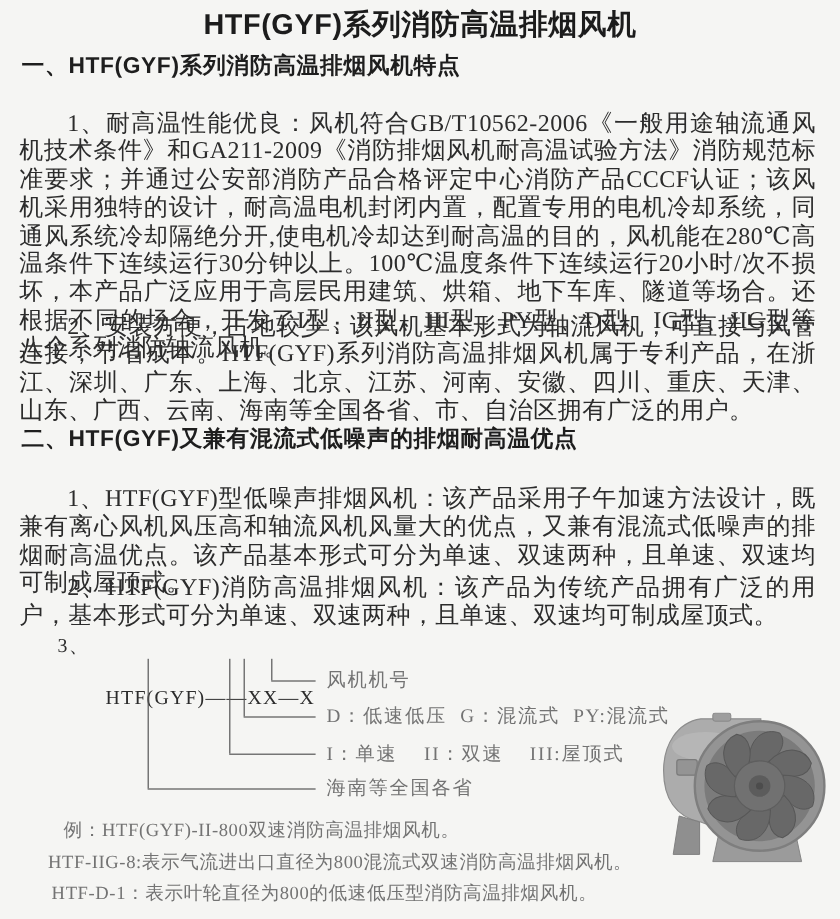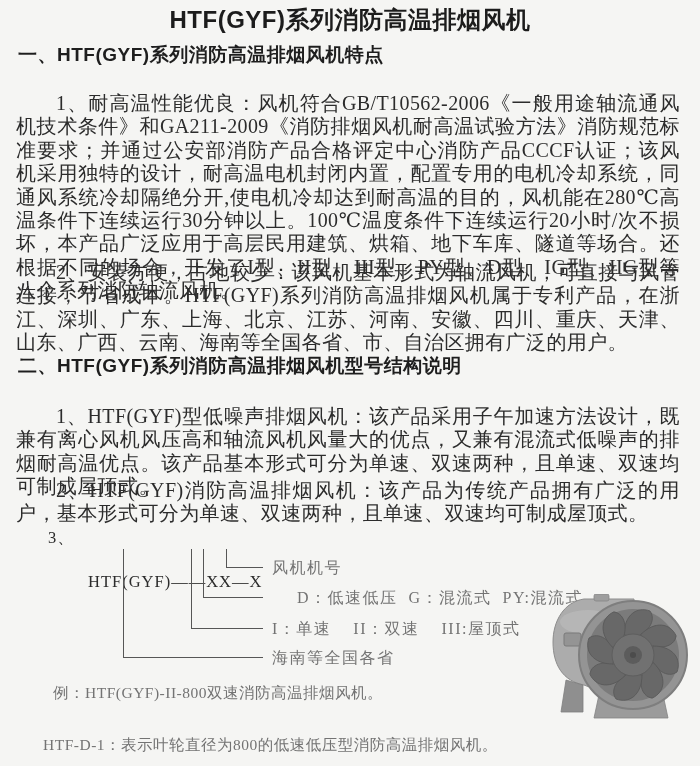--- a/index.html
+++ b/index.html
@@ -74,42 +74,42 @@
 <div class="page">
 
   <div class="abs title">HTF(GYF)系列消防高温排烟风机</div>
 
   <div class="abs sec-heading" style="top:42px;">一、HTF(GYF)系列消防高温排烟风机特点</div>
 
   <p class="abs para" style="top:72px;">1、耐高温性能优良：风机符合GB/T10562-2006《一般用途轴流通风机技术条件》和GA211-2009《消防排烟风机耐高温试验方法》消防规范标准要求；并通过公安部消防产品合格评定中心消防产品CCCF认证；该风机采用独特的设计，耐高温电机封闭内置，配置专用的电机冷却系统，同通风系统冷却隔绝分开,使电机冷却达到耐高温的目的，风机能在280℃高温条件下连续运行30分钟以上。100℃温度条件下连续运行20小时/次不损坏，本产品广泛应用于高层民用建筑、烘箱、地下车库、隧道等场合。还根据不同的场合，开发了I型、II型、III型、PY型、D型、IG型、IIG型等八个系列消防轴流风机。</p>
 
   <p class="abs para" style="top:241px;">2、安装方便，占地较少：该风机基本形式为轴流风机，可直接与风管连接，节省成本。HTF(GYF)系列消防高温排烟风机属于专利产品，在浙江、深圳、广东、上海、北京、江苏、河南、安徽、四川、重庆、天津、山东、广西、云南、海南等全国各省、市、自治区拥有广泛的用户。</p>
 
-  <div class="abs sec-heading" style="top:353px;">二、HTF(GYF)系列消防高温排烟风机型号结构说明</div>
+  <div class="abs sec-heading" style="top:353px;">二、HTF(GYF)又兼有混流式低噪声的排烟耐高温优点</div>
 
   <p class="abs para" style="top:385px;">1、HTF(GYF)型低噪声排烟风机：该产品采用子午加速方法设计，既兼有离心风机风压高和轴流风机风量大的优点，又兼有混流式低噪声的排烟耐高温优点。该产品基本形式可分为单速、双速两种，且单速、双速均可制成屋顶式。</p>
 
   <p class="abs para" style="top:459px;">2、HTF(GYF)消防高温排烟风机：该产品为传统产品拥有广泛的用户，基本形式可分为单速、双速两种，且单速、双速均可制成屋顶式。</p>
 
   <div>
     <span class="abs model-row" style="top:530px;left:48px;">3、</span>
     <span class="abs model-row" style="top:530px;left:88px;margin-top:44px;">HTF(GYF)——XX—X</span>
 
     <div class="abs dline vline" style="left:123px;top:549px;height:108px;"></div>
     <div class="abs dline vline" style="left:191px;top:549px;height:79px;"></div>
     <div class="abs dline vline" style="left:203px;top:549px;height:48px;"></div>
     <div class="abs dline vline" style="left:226px;top:549px;height:18px;"></div>
 
     <div class="abs dline hline" style="left:226px;top:567px;width:37px;"></div>
     <div class="abs dline hline" style="left:203px;top:597px;width:60px;"></div>
     <div class="abs dline hline" style="left:191px;top:628px;width:72px;"></div>
     <div class="abs dline hline" style="left:123px;top:657px;width:140px;"></div>
 
     <span class="abs dlabel" style="top:560px;left:272px;">风机机号</span>
-    <span class="abs dlabel" style="top:590px;left:272px;margin-left:25px;">D：低速低压  G：混流式  PY:混流式</span>
+    <span class="abs dlabel" style="top:590px;left:272px;">D：低速低压  G：混流式  PY:混流式</span>
     <span class="abs dlabel" style="top:621px;left:272px;">I：单速    II：双速    III:屋顶式</span>
     <span class="abs dlabel" style="top:650px;left:272px;">海南等全国各省</span>
   </div>
 
   <div class="abs" style="left:546px;top:594px;">
     <svg class="fan-photo" viewBox="0 0 152 130">
 
       <path d="M38 5 C18 8 7 27 7 48 C7 71 17 87 38 91 L88 110 L88 5 Z" fill="#acacac" stroke="#8d8d8d" stroke-width="1"></path>
       <ellipse cx="42" cy="28" rx="28" ry="12" fill="#bcbcbc" opacity="0.65"></ellipse>
 
@@ -150,15 +150,16 @@
           </g>
       </g>
 
       <circle cx="87" cy="61" r="21" fill="#717171" stroke="#5e5e5e" stroke-width="1"></circle>
       <circle cx="87" cy="61" r="9" fill="#5c5c5c"></circle>
       <circle cx="87" cy="61" r="3" fill="#4c4c4c"></circle>
     </svg>
   </div>
 
   <div class="abs example" style="top:685px;left:53px;">例：HTF(GYF)-II-800双速消防高温排烟风机。</div>
+  <div class="abs example" style="top:711px;left:40px;">HTF-IIG-8:表示气流进出口直径为800混流式双速消防高温排烟风机。</div>
   <div class="abs example" style="top:737px;left:43px;">HTF-D-1：表示叶轮直径为800的低速低压型消防高温排烟风机。</div>
 
 </div>
 
 </body></html>

